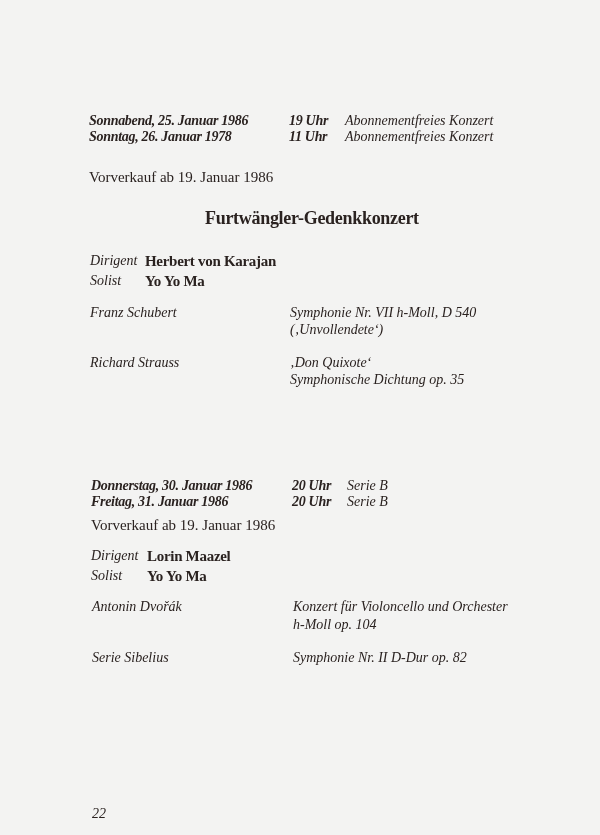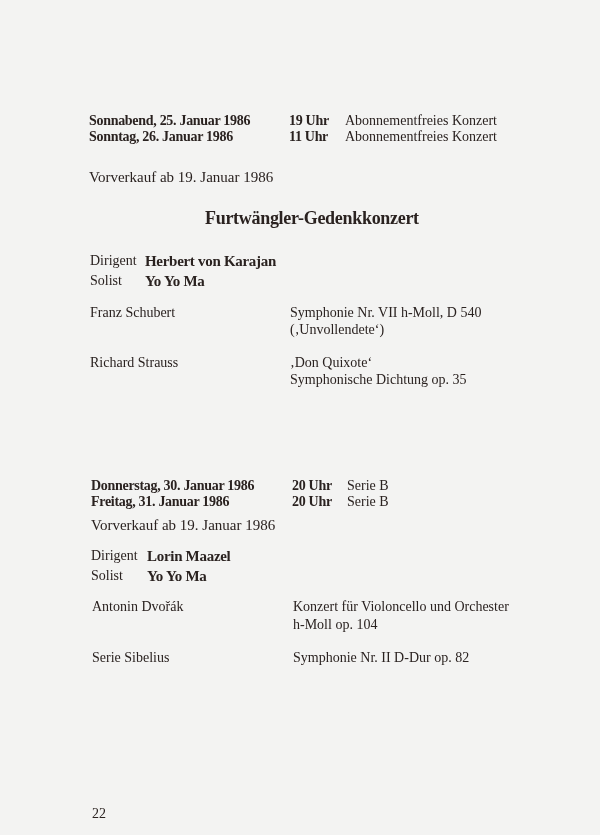--- a/index.html
+++ b/index.html
@@ -6,34 +6,34 @@
     body {
       width: 600px; height: 835px;
       background: #f3f3f2;
       font-family: "Liberation Serif", serif;
       color: #2a2220;
       position: relative;
       overflow: hidden;
     }
     .abs { position: absolute; white-space: nowrap; }
     .b { font-weight: bold; letter-spacing: -0.3px; }
-    .f14 { font-size: 14px; }
+    .f14 { font-size: 14px; font-style: italic; }
     .f13 { font-size: 15px; text-align: center; }
     .f11 { font-size: 15px; }
     .title { font-size: 18px; font-weight: bold; letter-spacing: -0.3px; }
   </style>
 </head>
 <body>
 
 <div>
   <div class="abs b f14" style="left:89px;top:113px;">Sonnabend, 25. Januar 1986</div>
   <div class="abs b f14" style="left:289px;top:113px;">19 Uhr</div>
   <div class="abs f14" style="left:345px;top:113px;">Abonnementfreies Konzert</div>
 
-  <div class="abs b f14" style="left:89px;top:129px;">Sonntag, 26. Januar 1986</div>
+  <div class="abs b f14" style="left:89px;top:129px;">Sonntag, 26. Januar 1978</div>
   <div class="abs b f14" style="left:289px;top:129px;">11 Uhr</div>
   <div class="abs f14" style="left:345px;top:129px;">Abonnementfreies Konzert</div>
 
   <div class="abs f11" style="left:89px;top:169px;">Vorverkauf ab 19. Januar 1986</div>
 
   <div class="abs title" style="left:205px;top:208px;">Furtwängler-Gedenkkonzert</div>
 
   <div class="abs f14" style="left:90px;top:253px;">Dirigent</div>
   <div class="abs b f13" style="left:145px;top:253px;">Herbert von Karajan</div>
   <div class="abs f14" style="left:90px;top:273px;">Solist</div>

